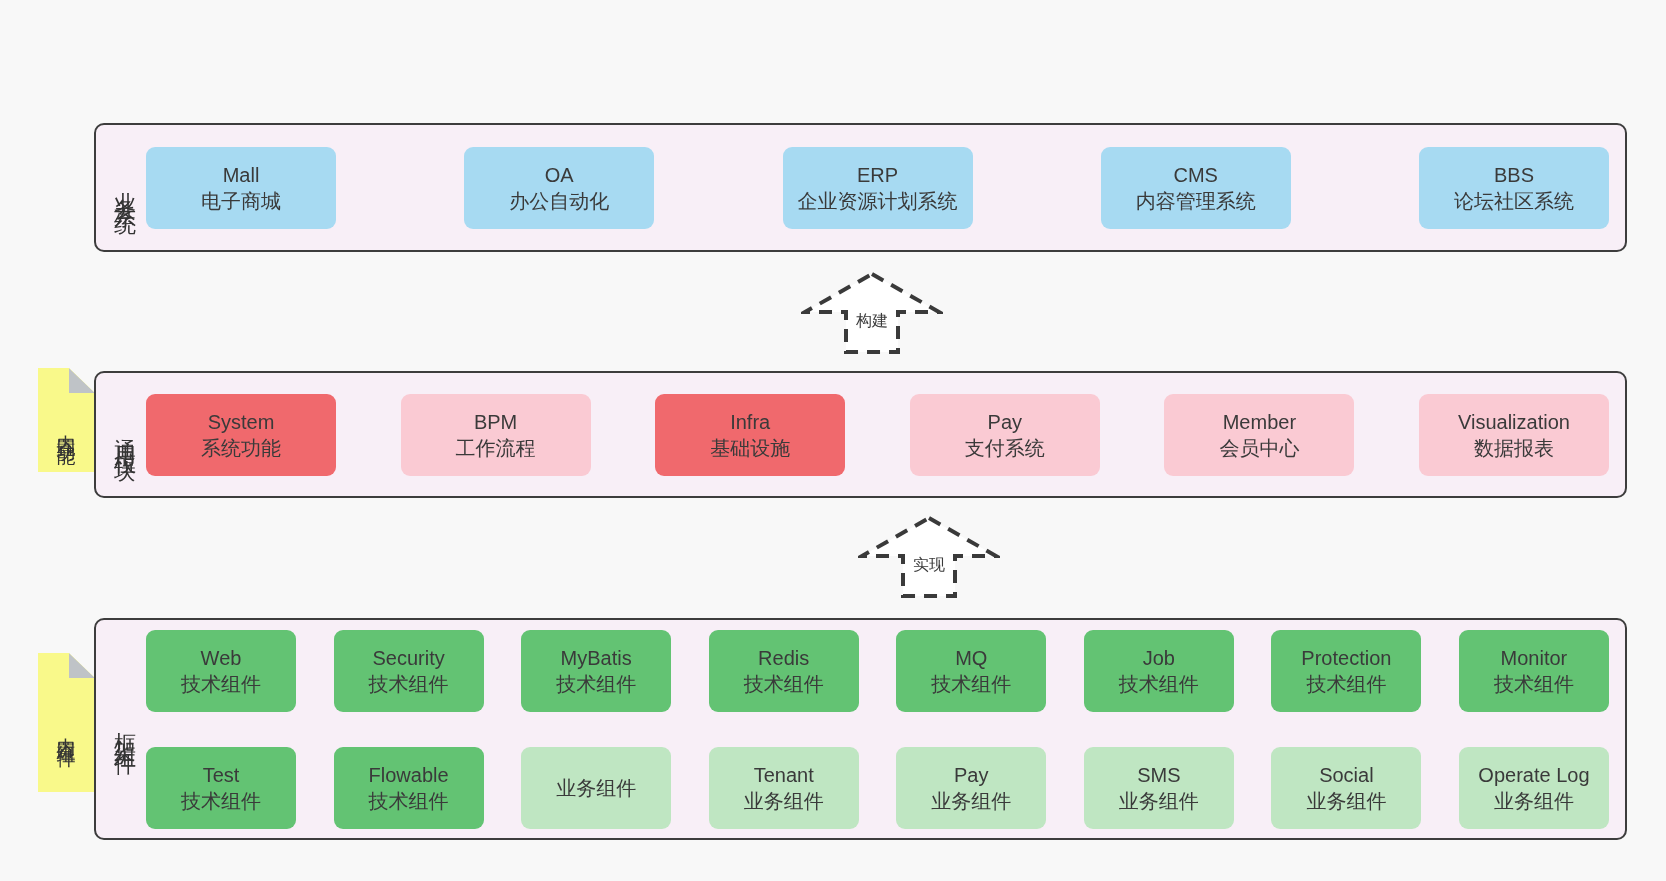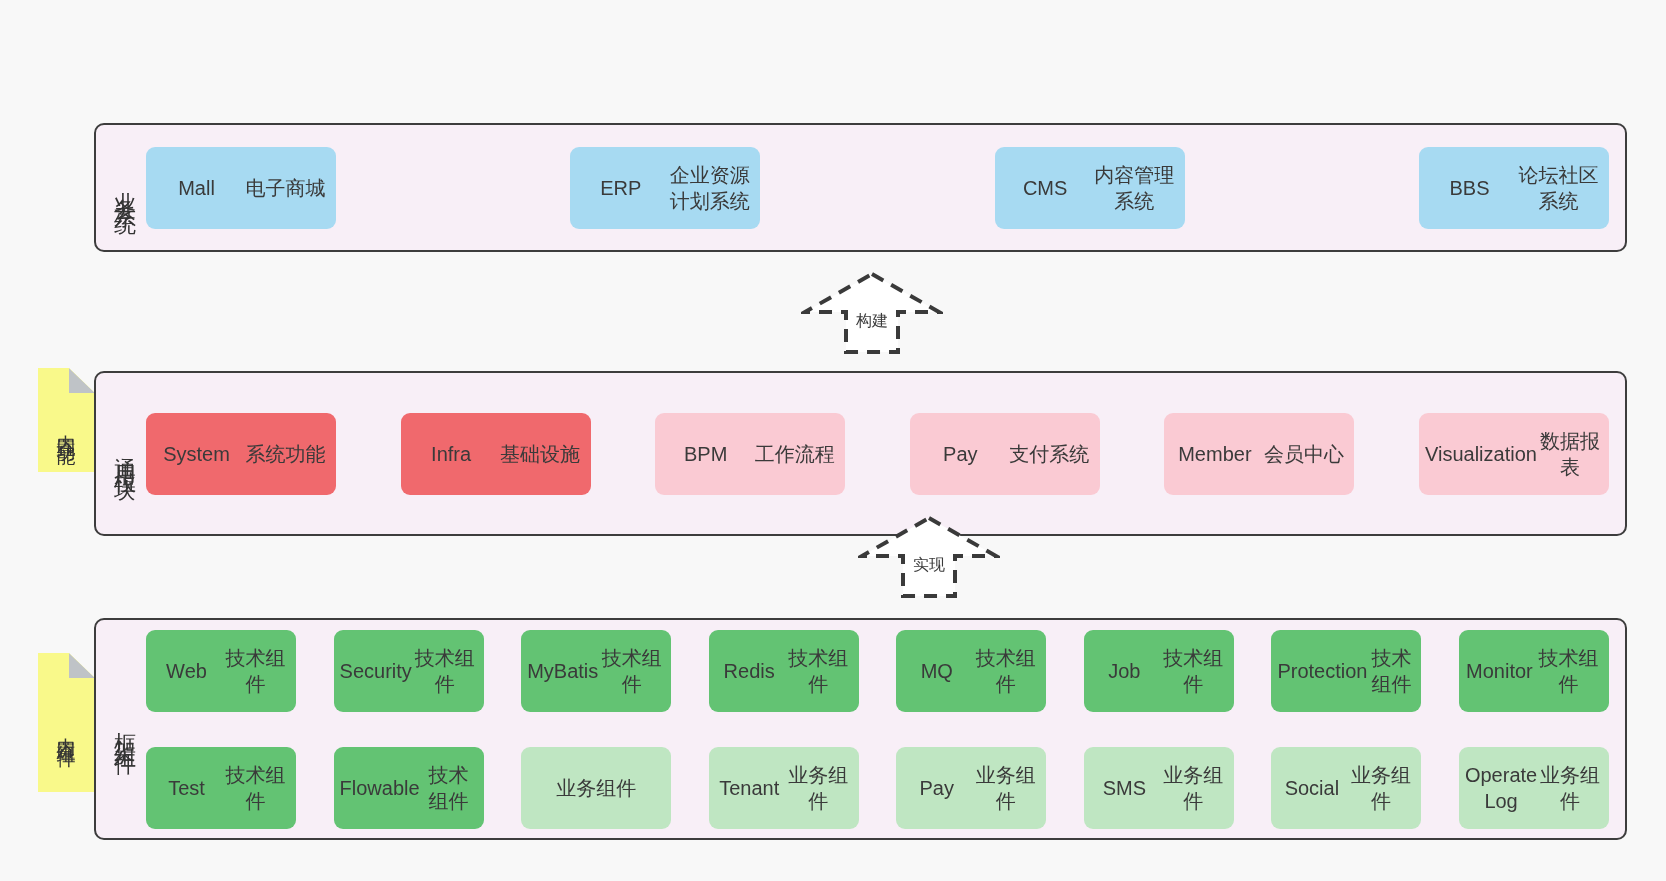--- a/index.html
+++ b/index.html
@@ -18,38 +18,38 @@
   .layer{
     position:absolute;left:94px;width:1533px;
     box-sizing:border-box;
     background:var(--layer-bg,#f8eff7);
     border:2px solid var(--layer-border,#3d3d3d);
     border-radius:10px;
     display:flex;align-items:center;
     padding:0 16px 0 10px;
   }
   .layer-business{top:123px;height:129px;}
-  .layer-modules{top:371px;height:165px;}
+  .layer-modules{top:371px;height:127px;}
   .layer-components{top:618px;height:222px;}
   .layer-label{
     writing-mode:vertical-rl;text-orientation:upright;
     font-size:22px;letter-spacing:7px;line-height:1;
     color:#333;margin:0 10px 0 8px;white-space:nowrap;
     flex:0 0 auto;
   }
   .boxes{
     flex:1 1 auto;
     display:flex;justify-content:space-between;align-items:center;
   }
   .rows{flex:1 1 auto;display:flex;flex-direction:column;gap:35px;}
   
   .box{
     box-sizing:border-box;
     height:82px;border-radius:9px;
-    display:flex;flex-direction:row;justify-content:space-between;align-items:center;
+    display:flex;flex-direction:column;justify-content:center;align-items:center;
     text-align:center;font-size:20px;line-height:26px;
     color:var(--text,#3a3a3a);
     padding:2px 6px;
   }
   .boxes-wide .box{width:190px;}
   .boxes-narrow .box{width:150px;}
   .box.blue{background:var(--blue,#a7daf2);}
   .box.red{background:var(--red,#f0696d);}
   .box.pink{background:var(--pink,#facad3);}
   .box.green{background:var(--green,#63c373);}
@@ -101,20 +101,24 @@
   </div>
 
   <section class="layer layer-business">
     <div class="layer-label">业务系统</div>
     <div class="boxes boxes-wide">
         <div class="box blue">
           <div class="box-title">Mall</div>
           <div class="box-sub">电子商城</div>
         </div>
         <div class="box blue">
+          <div class="box-title">OA</div>
+          <div class="box-sub">办公自动化</div>
+        </div>
+        <div class="box blue">
           <div class="box-title">ERP</div>
           <div class="box-sub">企业资源计划系统</div>
         </div>
         <div class="box blue">
           <div class="box-title">CMS</div>
           <div class="box-sub">内容管理系统</div>
         </div>
         <div class="box blue">
           <div class="box-title">BBS</div>
           <div class="box-sub">论坛社区系统</div>
@@ -129,27 +133,27 @@
     <span class="arrow-label">构建</span>
   </div>
 
   <section class="layer layer-modules">
     <div class="layer-label">通用模块</div>
     <div class="boxes boxes-wide">
         <div class="box red">
           <div class="box-title">System</div>
           <div class="box-sub">系统功能</div>
         </div>
+        <div class="box pink">
+          <div class="box-title">BPM</div>
+          <div class="box-sub">工作流程</div>
+        </div>
         <div class="box red">
           <div class="box-title">Infra</div>
           <div class="box-sub">基础设施</div>
-        </div>
-        <div class="box pink">
-          <div class="box-title">BPM</div>
-          <div class="box-sub">工作流程</div>
         </div>
         <div class="box pink">
           <div class="box-title">Pay</div>
           <div class="box-sub">支付系统</div>
         </div>
         <div class="box pink">
           <div class="box-title">Member</div>
           <div class="box-sub">会员中心</div>
         </div>
         <div class="box pink">

